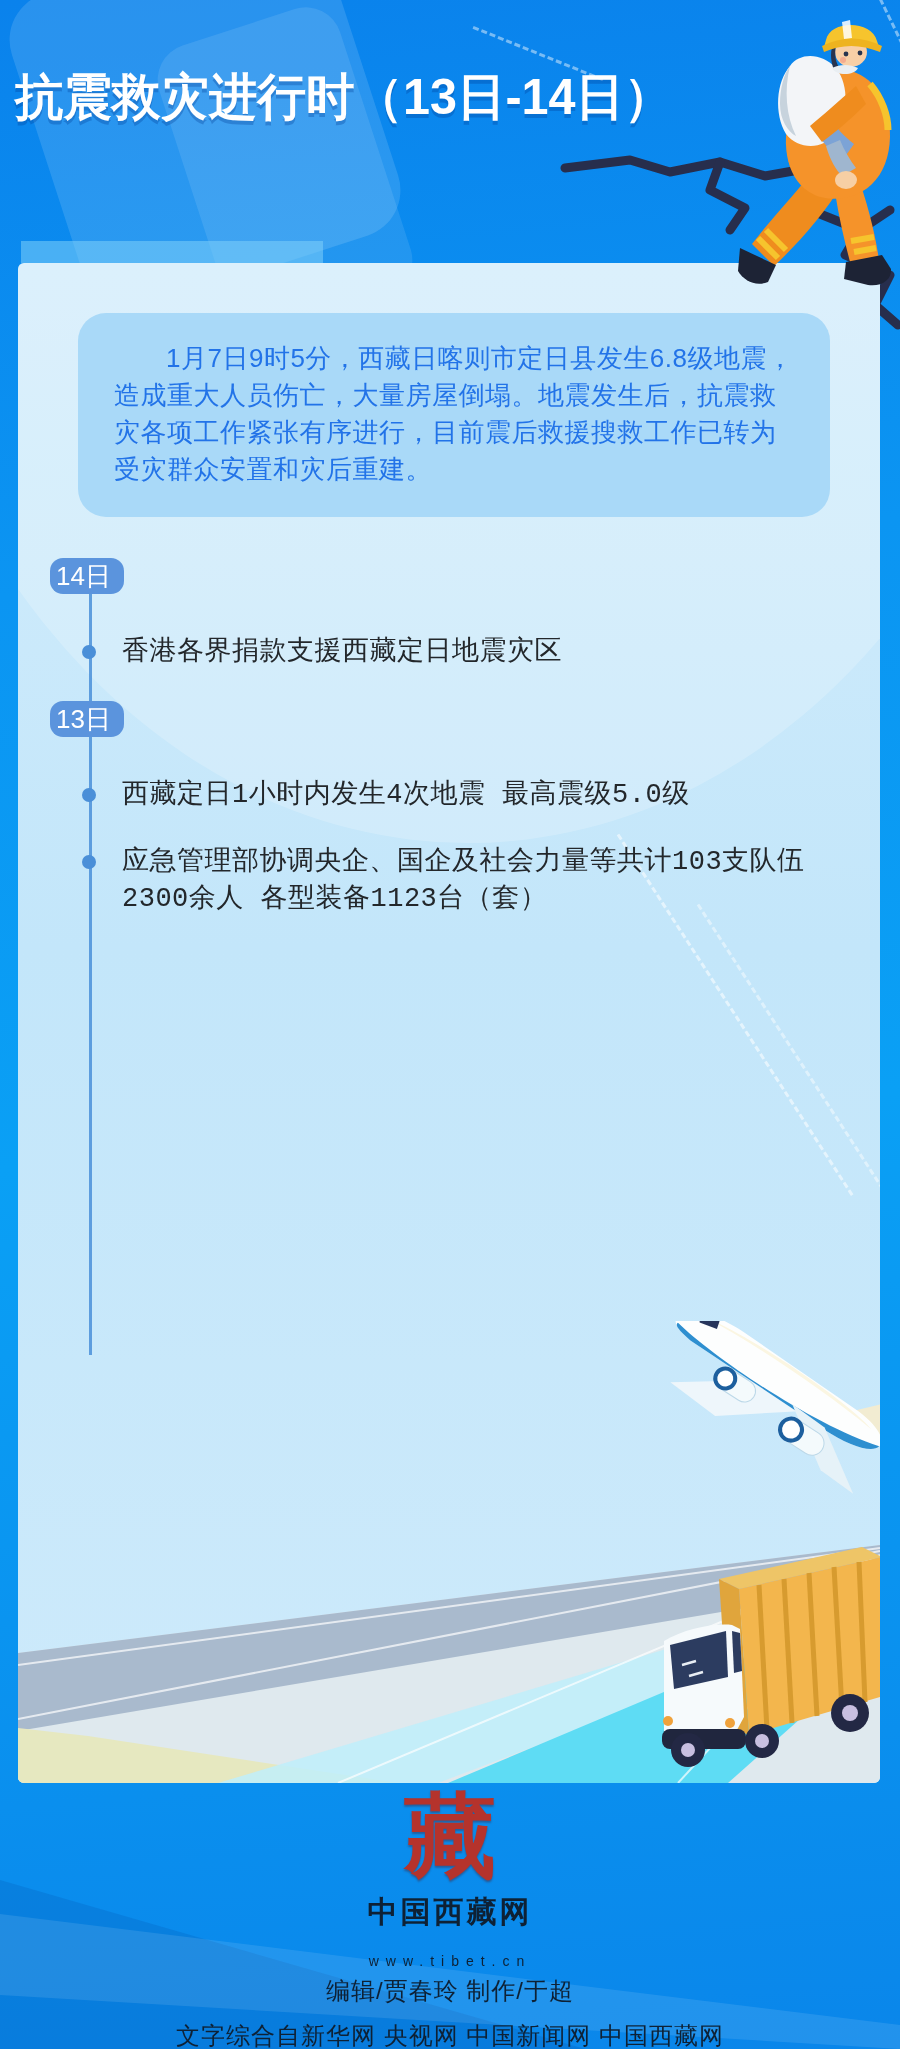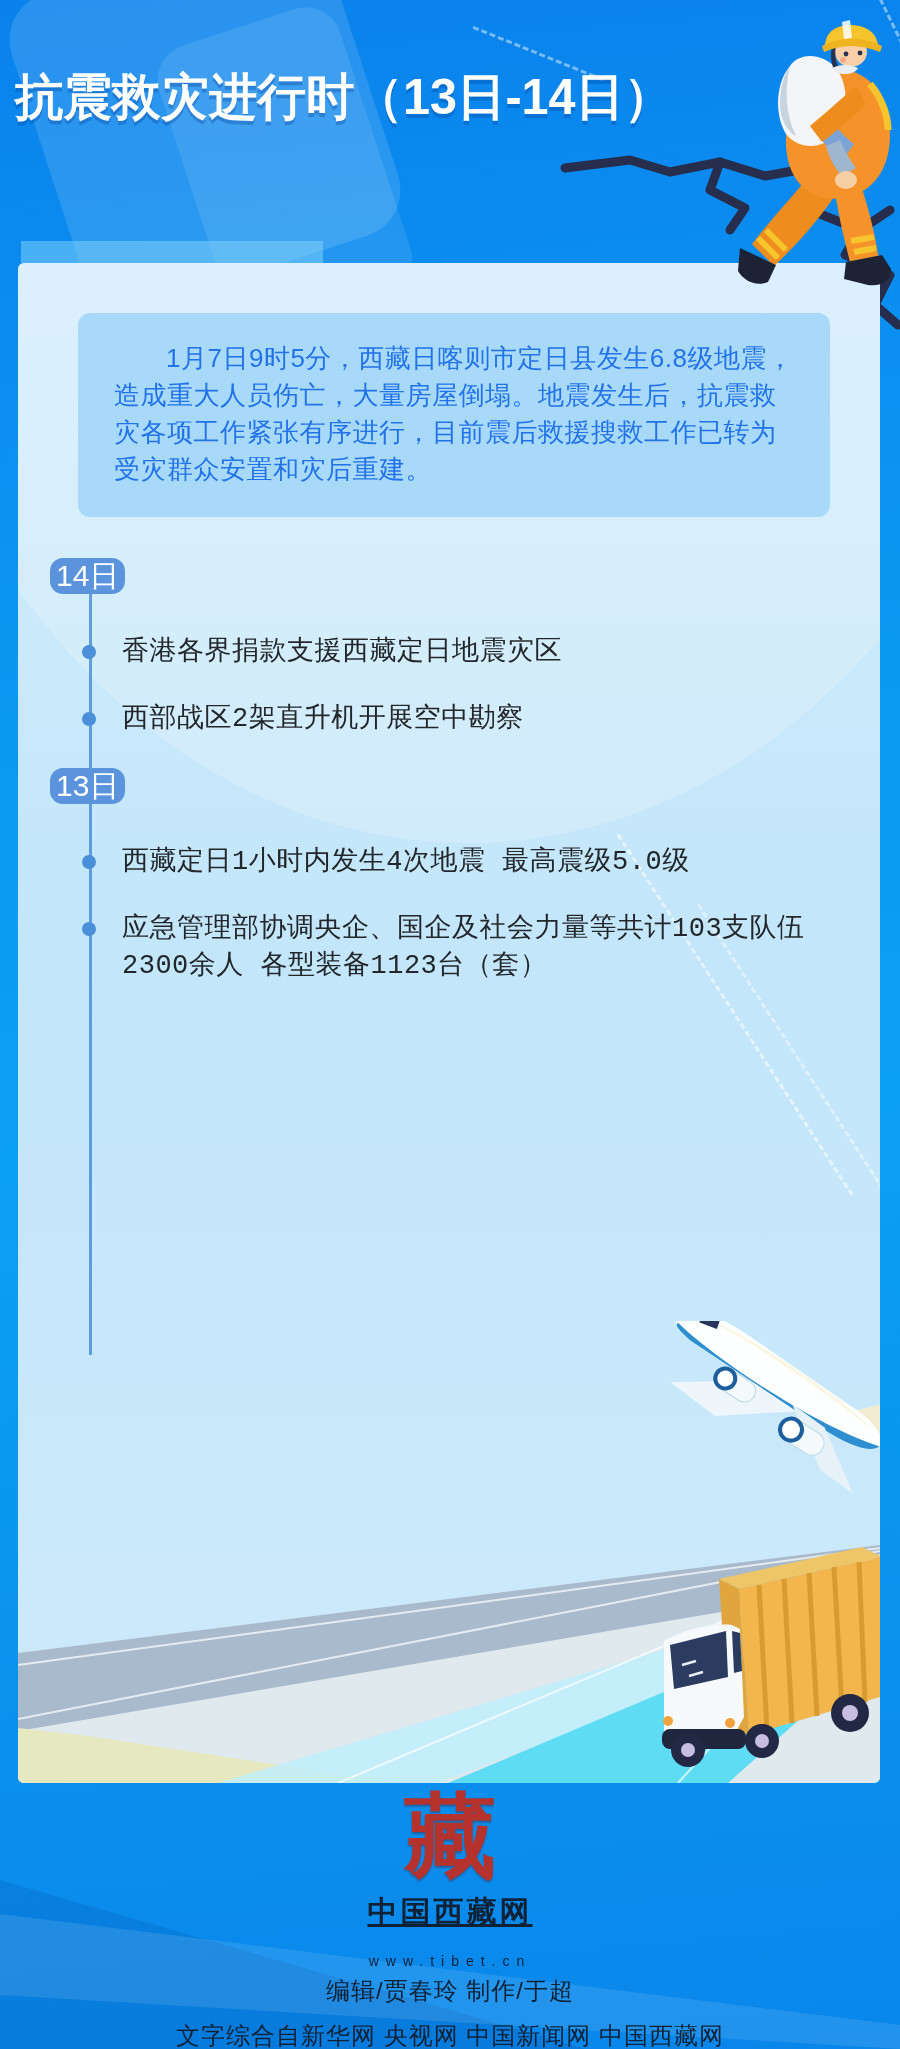--- a/index.html
+++ b/index.html
@@ -37,33 +37,33 @@
     background:linear-gradient(180deg,var(--panel,#d3edfc) 0%,#c3e6fa 45%,#cdeafb 100%);
     z-index:3;
   }
   .panel-glow{left:-150px;top:-920px;width:1200px;height:1500px;border-radius:50%;
     background:rgba(255,255,255,.20);}
   .panel-dash1{left:600px;top:570px;width:430px;border-top:3px dashed rgba(255,255,255,.55);transform:rotate(57deg);transform-origin:left;}
   .panel-dash2{left:680px;top:640px;width:430px;border-top:3px dashed rgba(255,255,255,.45);transform:rotate(57deg);transform-origin:left;}
   
   .intro-card{
     left:60px;top:50px;width:752px;box-sizing:border-box;
-    background:var(--introbox,#a9d9f8);border-radius:12px;
+    background:var(--introbox,#a9d9f8);border-radius:28px;
     padding:27px 34px 29px 36px;
   }
   .intro-card p{
     margin:0;color:var(--introtext,#2273e8);
     font-size:26px;line-height:37px;text-indent:2em;letter-spacing:.5px;
   }
   
   .timeline{left:32px;top:295px;width:810px;}
   .t-line{left:39px;top:34px;width:3px;height:763px;background:var(--bullet,#4a8fd8);opacity:.85;}
   .t-badge{
     position:relative;display:inline-block;min-width:74px;height:36px;line-height:36px;
-    background:var(--badge,#5b94dd);color:#fff;font-size:30px;text-align:left;
+    background:var(--badge,#5b94dd);color:#fff;font-size:26px;text-align:left;
     border-radius:13px;padding:0 6px;box-sizing:border-box;margin:0 0 40px 0;
   }
   .t-sec2{margin-top:30px;}
   ul.t-list{list-style:none;margin:0;padding:0;font-family:Liberation Mono, monospace;}
   ul.t-list li{
     position:relative;max-width:726px;padding-left:72px;margin-bottom:30px;
     font-size:27px;line-height:37px;color:var(--text,#23272b);letter-spacing:.5px;
   }
   ul.t-list li .dot{
     position:absolute;left:32px;top:11px;width:14px;height:14px;border-radius:50%;
@@ -72,21 +72,21 @@
   
   .road{left:0;top:1260px;width:862px;height:260px;}
   .truck{left:616px;top:1282px;width:250px;height:225px;z-index:2;}
   .plane{left:628px;top:1058px;width:252px;height:200px;}
   
   .footer{left:0;top:1788px;width:900px;text-align:center;z-index:4;}
   .logo-glyph{
     font-size:92px;line-height:96px;font-weight:700;color:var(--red,#b5332c);
     text-shadow:0 2px 2px rgba(90,10,10,.35);
   }
-  .site-name{margin-top:8px;font-size:30px;font-weight:600;letter-spacing:3px;color:var(--footer-text,#0e2135);text-decoration:underline;}
+  .site-name{margin-top:8px;font-size:30px;font-weight:600;letter-spacing:3px;color:var(--footer-text,#0e2135);}
   .site-url{margin-top:20px;font-size:14px;letter-spacing:7px;color:var(--footer-text,#0e2135);}
   .credits{margin-top:6px;font-size:24px;color:var(--footer-text,#0e2135);letter-spacing:1px;}
   .sources{margin-top:13px;font-size:24px;color:var(--footer-text,#0e2135);letter-spacing:1px;}
 </style>
 </head>
 <body>
 
 <div class="abs deco-shape1"></div>
 <div class="abs deco-shape2"></div>
 <div class="abs deco-dash1"></div>
@@ -203,21 +203,20 @@
     <circle cx="54" cy="205" r="17" fill="#232844"></circle>
       <circle cx="54" cy="205" r="7" fill="#c8bfe0"></circle>
     <circle cx="128" cy="196" r="17" fill="#232844"></circle>
       <circle cx="128" cy="196" r="7" fill="#c8bfe0"></circle>
   </svg>
 
   <div class="abs timeline" id="timeline">
     <div class="abs t-line"></div>
   <div class="t-sec1"><div class="t-badge">14日</div><ul class="t-list">
           <li><span class="dot"></span>香港各界捐款支援西藏定日地震灾区</li>
-          <li><span class="dot"></span>西部战区2架直升机开展空中勘察</li>
         </ul></div>
       <div class="t-sec2"><div class="t-badge">13日</div><ul class="t-list">
           <li><span class="dot"></span>西藏定日1小时内发生4次地震 最高震级5.0级</li>
           <li><span class="dot"></span>应急管理部协调央企、国企及社会力量等共计103支队伍2300余人 各型装备1123台（套）</li>
         </ul></div>
     </div>
 </div>
 
 <div class="abs footer">
   <div class="logo-glyph">藏</div>

